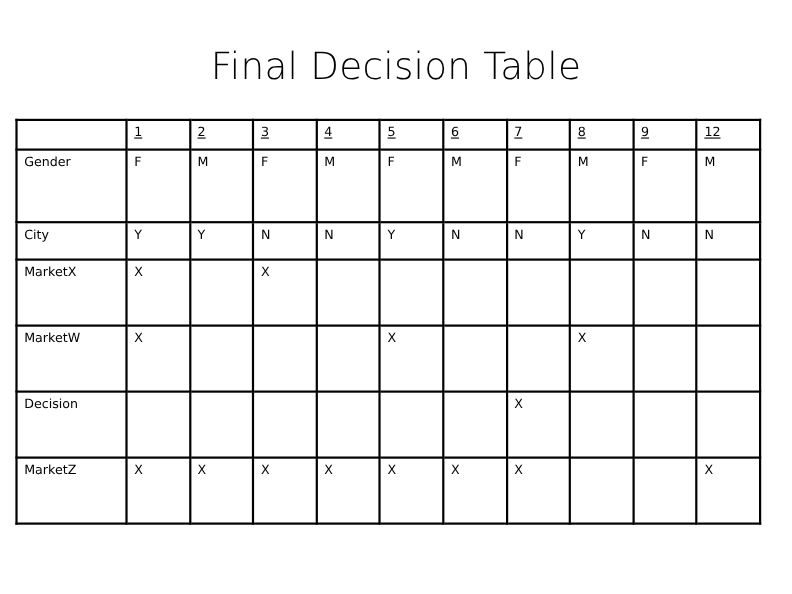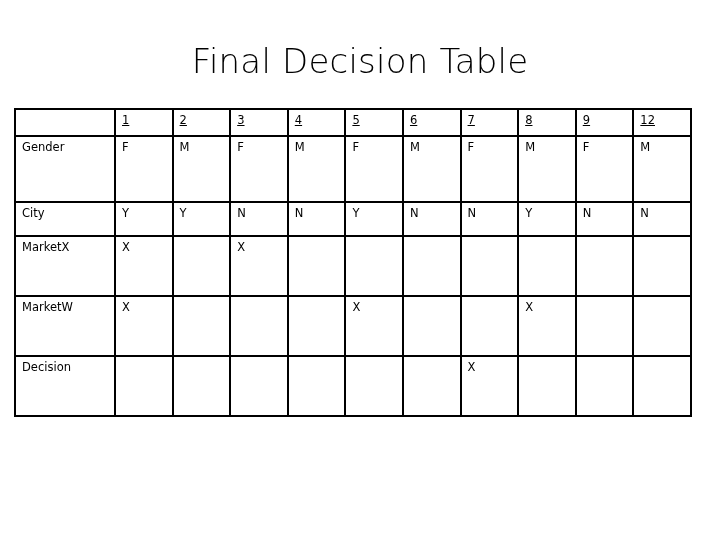--- a/index.html
+++ b/index.html
@@ -174,16 +174,29 @@
           <td class="value-cell"></td>
           <td class="value-cell"></td>
           <td class="value-cell"></td>
           <td class="value-cell"></td>
           <td class="value-cell"></td>
           <td class="value-cell">X</td>
           <td class="value-cell"></td>
           <td class="value-cell"></td>
           <td class="value-cell"></td>
         </tr>
+        <tr class="r-tall">
+          <td class="row-label">MarketZ</td>
+          <td class="value-cell">X</td>
+          <td class="value-cell">X</td>
+          <td class="value-cell">X</td>
+          <td class="value-cell">X</td>
+          <td class="value-cell">X</td>
+          <td class="value-cell">X</td>
+          <td class="value-cell">X</td>
+          <td class="value-cell"></td>
+          <td class="value-cell"></td>
+          <td class="value-cell">X</td>
+        </tr>
       </tbody>
   </table>
 
 </div>
 
 </body></html>

